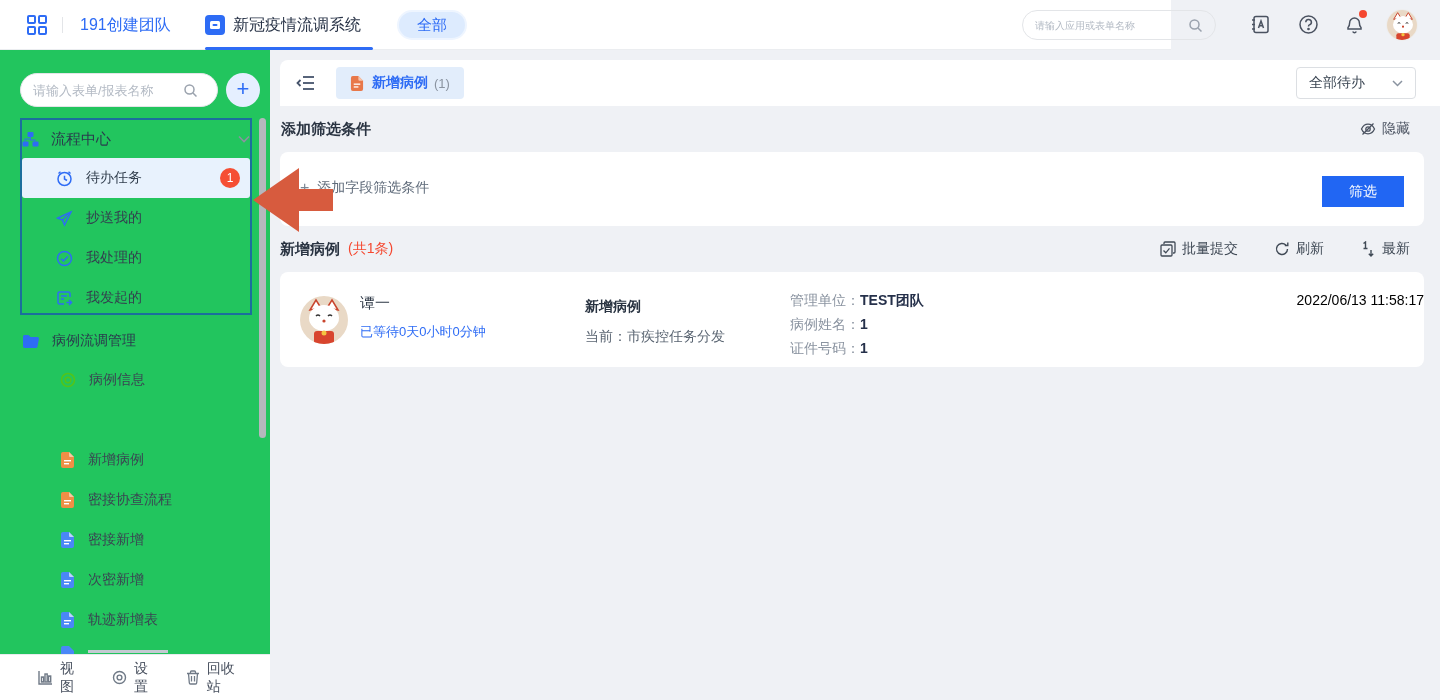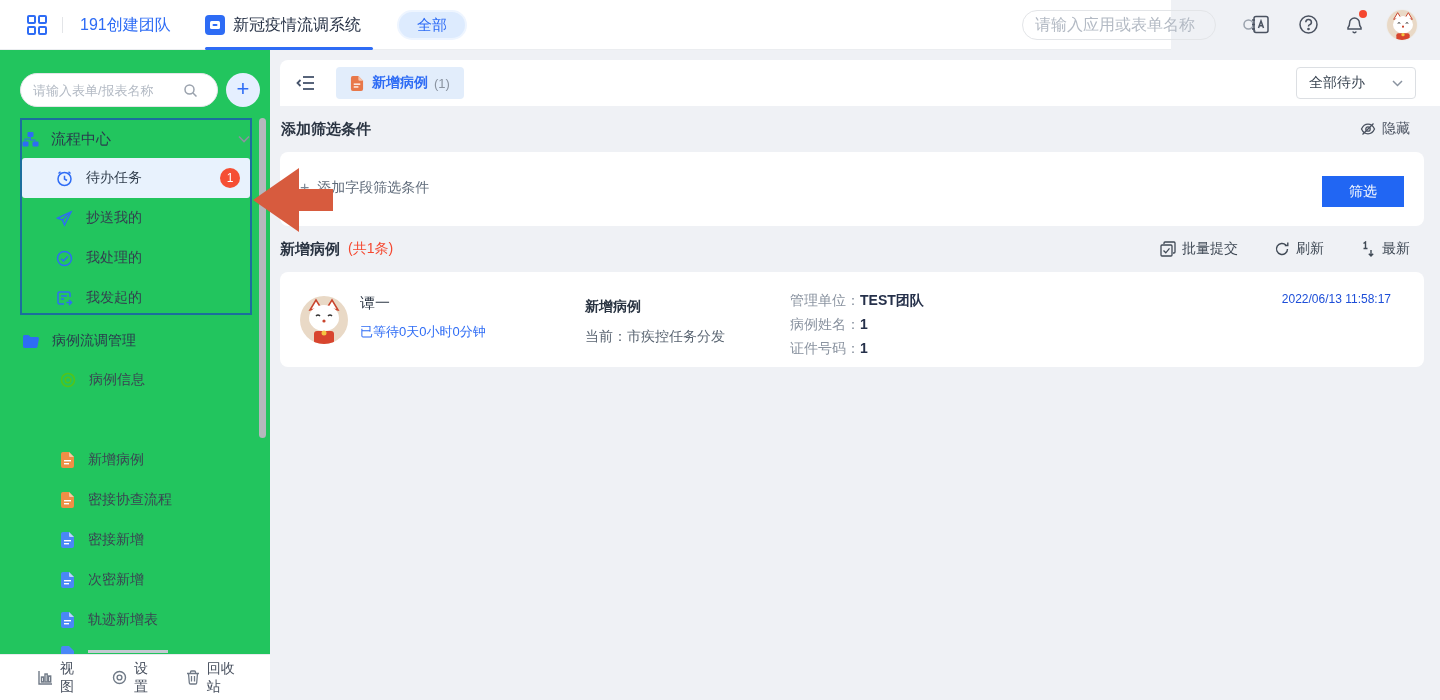--- a/index.html
+++ b/index.html
@@ -10,21 +10,21 @@
   .topnav { position:absolute; left:0; top:0; width:1171px; height:50px; background:#fff; border-bottom:1px solid #ebedf0; z-index:30; }
   .topnav .grid-ic { position:absolute; left:26px; top:14px; }
   .topnav .nav-divider { position:absolute; left:62px; top:17px; width:1px; height:16px; background:#e3e5e8; }
   .team-name { position:absolute; left:80px; top:15px; font-size:16px; color:#2e6cf5; font-weight:500; cursor:pointer; }
   .app-tab { position:absolute; left:205px; top:0; height:50px; display:flex; align-items:center; cursor:pointer; }
   .app-tab .app-ic { width:20px; height:20px; background:#2e6cf5; border-radius:4px; display:flex; align-items:center; justify-content:center; margin-right:8px; }
   .app-tab .app-label { font-size:16px; color:#273246; }
   .tab-underline { position:absolute; left:205px; top:47px; width:168px; height:3px; background:#2e6cf5; border-radius:2px; }
   .all-pill { position:absolute; left:397px; top:10px; height:30px; padding:0 18px; background:#ddebfe; border:2px solid #eef5ff; border-radius:16px; color:#2e6cf5; font-size:15px; display:flex; align-items:center; cursor:pointer; }
   .nav-search { position:absolute; left:1022px; top:10px; width:194px; height:30px; border:1px solid #e3e5e8; border-radius:16px; display:flex; align-items:center; padding:0 12px; }
-  .nav-search input { border:none; outline:none; flex:1; font-size:16px; color:#333; background:transparent; font-family:inherit; }
+  .nav-search input { border:none; outline:none; flex:1; font-size:10px; color:#333; background:transparent; font-family:inherit; }
   .nav-search input::placeholder { color:#b3bac4; }
   .nav-icon { position:absolute; top:14px; color:#4a5260; cursor:pointer; }
   .bell-wrap { position:absolute; left:1344px; top:13px; cursor:pointer; }
   .bell-dot { position:absolute; right:-2px; top:-3px; width:8px; height:8px; border-radius:50%; background:#f5472f; }
   .avatar-sm { position:absolute; left:1386px; top:9px; width:32px; height:32px; border-radius:50%; overflow:hidden; cursor:pointer; border:1px solid #eee; }
 
   
   .sidebar { position:absolute; left:0; top:50px; width:270px; height:650px; background:#22c55e; z-index:10; }
   .sb-search-row { position:absolute; left:20px; top:23px; display:flex; align-items:center; }
   .sb-search { width:198px; height:34px; border:1px solid #e3e5e8; border-radius:17px; display:flex; align-items:center; padding:0 12px; background:#fff; }
@@ -75,21 +75,21 @@
 
   .record-card { position:absolute; left:280px; top:272px; width:1144px; height:95px; background:#fff; border-radius:8px; cursor:pointer; }
   .avatar-lg { position:absolute; left:20px; top:24px; width:48px; height:48px; border-radius:50%; overflow:hidden; }
   .rec-name { position:absolute; left:80px; top:22px; font-size:15px; color:#2a3442; }
   .rec-wait { position:absolute; left:80px; top:51px; font-size:13px; color:#2e6cf5; }
   .rec-flow { position:absolute; left:305px; top:26px; font-size:14px; font-weight:bold; color:#2a3442; }
   .rec-cur { position:absolute; left:305px; top:56px; font-size:14px; color:#5a6572; }
   .rec-fields { position:absolute; left:510px; top:16px; }
   .rec-field { font-size:14px; color:#8a93a0; line-height:24px; }
   .rec-field b { color:#25304a; font-weight:bold; }
-  .rec-time { position:absolute; right:33px; top:20px; font-size:12px; color:#1d4ed8; }
+  .rec-time { position:absolute; right:0; top:20px; font-size:14px; color:#000000; }
 
   
   .anno-box { position:absolute; left:20px; top:118px; width:232px; height:197px; border:2px solid #1b6f9d; z-index:20; pointer-events:none; }
   .anno-arrow { position:absolute; left:253px; top:168px; width:80px; height:64px; z-index:25; pointer-events:none; }
   .anno-arrow .head { position:absolute; left:0; top:0; width:0; height:0; border-top:32px solid transparent; border-bottom:32px solid transparent; border-right:46px solid #d75b3e; }
   .anno-arrow .tail { position:absolute; left:45px; top:21px; width:35px; height:22px; background:#d75b3e; }
 
   svg { display:block; }
 </style>
 </head>

